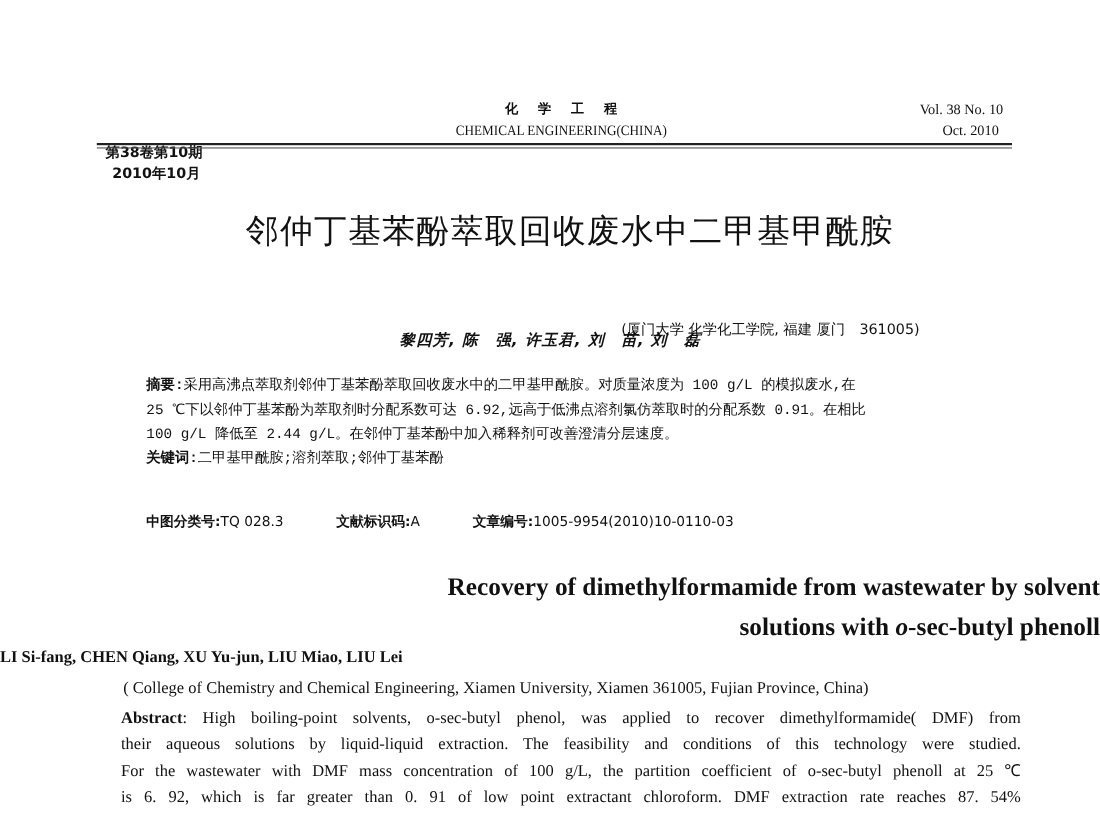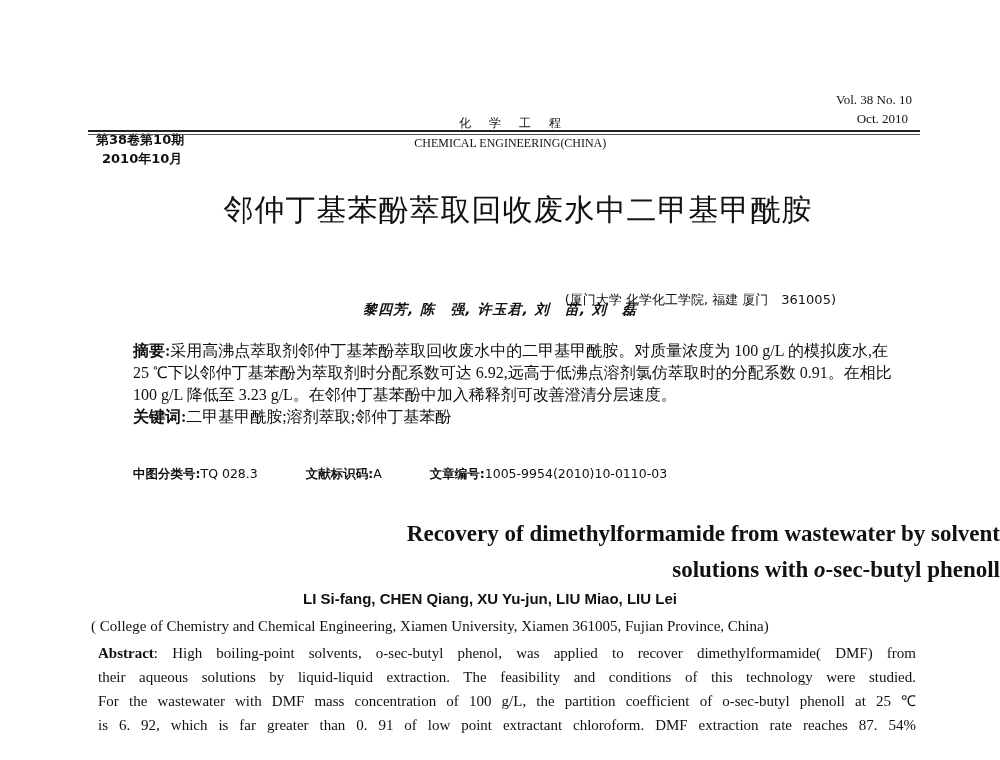--- a/index.html
+++ b/index.html
@@ -34,25 +34,24 @@
     .hdr-center {
       position: absolute;
       left: 330px; top: 90px;
       width: 360px;
       text-align: center;
       font-size: 13px;
       line-height: 19px;
     }
     .hdr-center .cn {
       font-family: "DejaVu Sans", sans-serif;
-      font-weight: normal;
+      font-weight: bold;
       letter-spacing: 18px;
       padding-left: 18px;
       font-size: 12px;
-      margin-top: 24px;
     }
     .hdr-center .en {
       font-family: "Liberation Serif", serif;
       font-size: 13px;
       transform: scaleX(0.92);
       display: inline-block;
     }
     .hdr-right {
       position: absolute;
       right: 88px; top: 90px;
@@ -104,22 +103,22 @@
       width: 836px;
       text-align: right;
       font-family: "DejaVu Sans", sans-serif;
       font-size: 13px;
     }
     
     .cn-abs {
       position: absolute;
       left: 133px; top: 340px;
       width: 780px;
-      font-family: Liberation Serif, serif;
-      font-size: 16px;
+      font-family: Liberation Mono, monospace;
+      font-size: 13px;
       line-height: 22px;
     }
     .cn-abs .line { white-space: nowrap; }
     .bold { font-weight: bold; }
     .cn-meta {
       position: absolute;
       left: 133px; top: 466px;
       font-family: "DejaVu Sans", sans-serif;
       font-size: 12.5px;
       white-space: nowrap;
@@ -134,36 +133,36 @@
       font-family: "Liberation Serif", serif;
       font-weight: bold;
       font-size: 23px;
       line-height: 36px;
     }
     .en-title i { font-style: italic; }
     .en-authors {
       position: absolute;
       left: 0; top: 590px;
       width: 980px;
-      text-align: center;
-      font-family: Liberation Sans, sans-serif;
+      text-align: left;
+      font-family: Liberation Serif, serif;
       font-weight: bold;
       font-size: 15px;
     }
     .en-affil {
       position: absolute;
-      left: 91px; top: 618px;
+      left: 112px; top: 618px;
       width: 820px;
       font-family: "Liberation Serif", serif;
       font-size: 15px;
       white-space: nowrap;
     }
     .en-abs {
       position: absolute;
-      left: 98px; top: 641px;
+      left: 110px; top: 641px;
       width: 820px;
       font-family: "Liberation Serif", serif;
       font-size: 15px;
       line-height: 24px;
     }
     .en-abs .line {
       white-space: nowrap;
       text-align: justify;
       text-align-last: justify;
       display: block;
@@ -194,21 +193,21 @@
   <div class="hdr-rule"></div>
   <div class="hdr-rule2"></div>
 
   <div class="cn-title">邻仲丁基苯酚萃取回收废水中二甲基甲酰胺</div>
   <div class="cn-authors">黎四芳, 陈　强, 许玉君, 刘　苗, 刘　磊</div>
   <div class="cn-affil">(厦门大学 化学化工学院, 福建 厦门　361005)</div>
 
   <div class="cn-abs">
     <div class="line"><span class="bold">摘要:</span><span>采用高沸点萃取剂邻仲丁基苯酚萃取回收废水中的二甲基甲酰胺。对质量浓度为 100 g/L 的模拟废水,在</span></div>
     <div class="line">25 ℃下以邻仲丁基苯酚为萃取剂时分配系数可达 6.92,远高于低沸点溶剂氯仿萃取时的分配系数 0.91。在相比</div>
-    <div class="line">100 g/L 降低至 3.23 g/L。在邻仲丁基苯酚中加入稀释剂可改善澄清分层速度。</div>
+    <div class="line">100 g/L 降低至 2.44 g/L。在邻仲丁基苯酚中加入稀释剂可改善澄清分层速度。</div>
     <div class="line"><span class="bold">关键词:</span><span>二甲基甲酰胺;溶剂萃取;邻仲丁基苯酚</span></div>
   </div>
 
   <div class="cn-meta">
     <span class="item"><span class="bold">中图分类号:</span><span>TQ 028.3</span></span>
     <span class="item"><span class="bold">文献标识码:</span><span>A</span></span>
     <span class="item"><span class="bold">文章编号:</span><span>1005-9954(2010)10-0110-03</span></span>
   </div>
 
   <div class="en-title">

